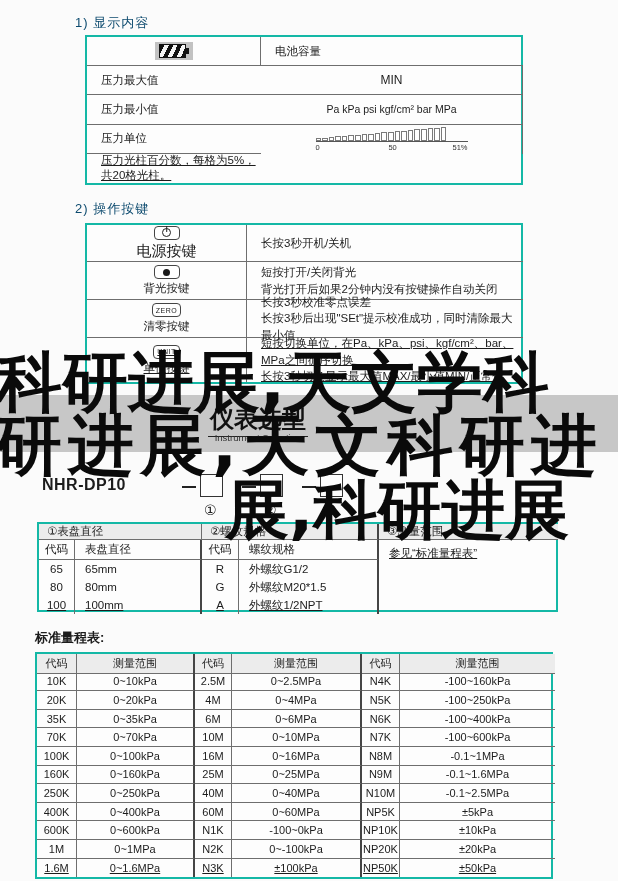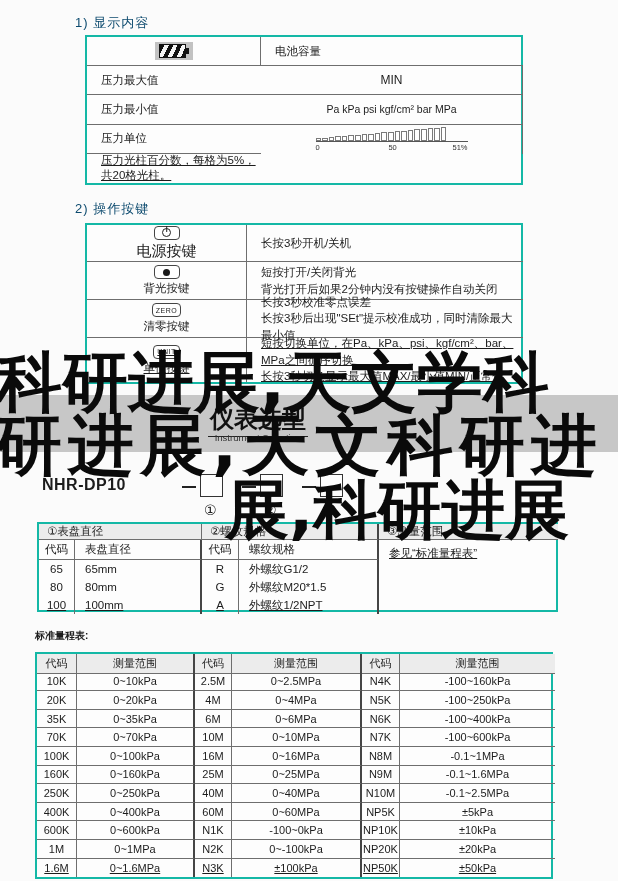--- a/index.html
+++ b/index.html
@@ -216,21 +216,21 @@
   <div class="cell left thickr" style="grid-column:2;grid-row:4;border-bottom:none;padding-left:10px;">80mm</div>
   <div class="cell center" style="grid-column:3;grid-row:4;border-bottom:none;">G</div>
   <div class="cell left thickr" style="grid-column:4;grid-row:4;border-bottom:none;padding-left:10px;">外螺纹M20*1.5</div>
 
   <div class="cell center last-row" style="grid-column:1;grid-row:5;">100</div>
   <div class="cell left thickr last-row" style="grid-column:2;grid-row:5;padding-left:10px;">100mm</div>
   <div class="cell center last-row" style="grid-column:3;grid-row:5;">A</div>
   <div class="cell left thickr last-row" style="grid-column:4;grid-row:5;padding-left:10px;">外螺纹1/2NPT</div>
 </div>
 
-<div class="abs" style="left:35px;top:629px;font-size:10px;font-weight:bold;">标准量程表:</div>
+<div class="abs" style="left:35px;top:629px;font-size:13px;font-weight:bold;">标准量程表:</div>
 
 <div class="abs gtable rt" id="range-table">
   <div class="cell hdrbg hcell">代码</div>
   <div class="cell hdrbg hcell thickr">测量范围</div>
   <div class="cell hdrbg hcell">代码</div>
   <div class="cell hdrbg hcell thickr">测量范围</div>
   <div class="cell hdrbg hcell">代码</div>
   <div class="cell hdrbg hcell last-col">测量范围</div>
 <div class="cell">10K</div>
     <div class="cell thickr">0~10kPa</div>

